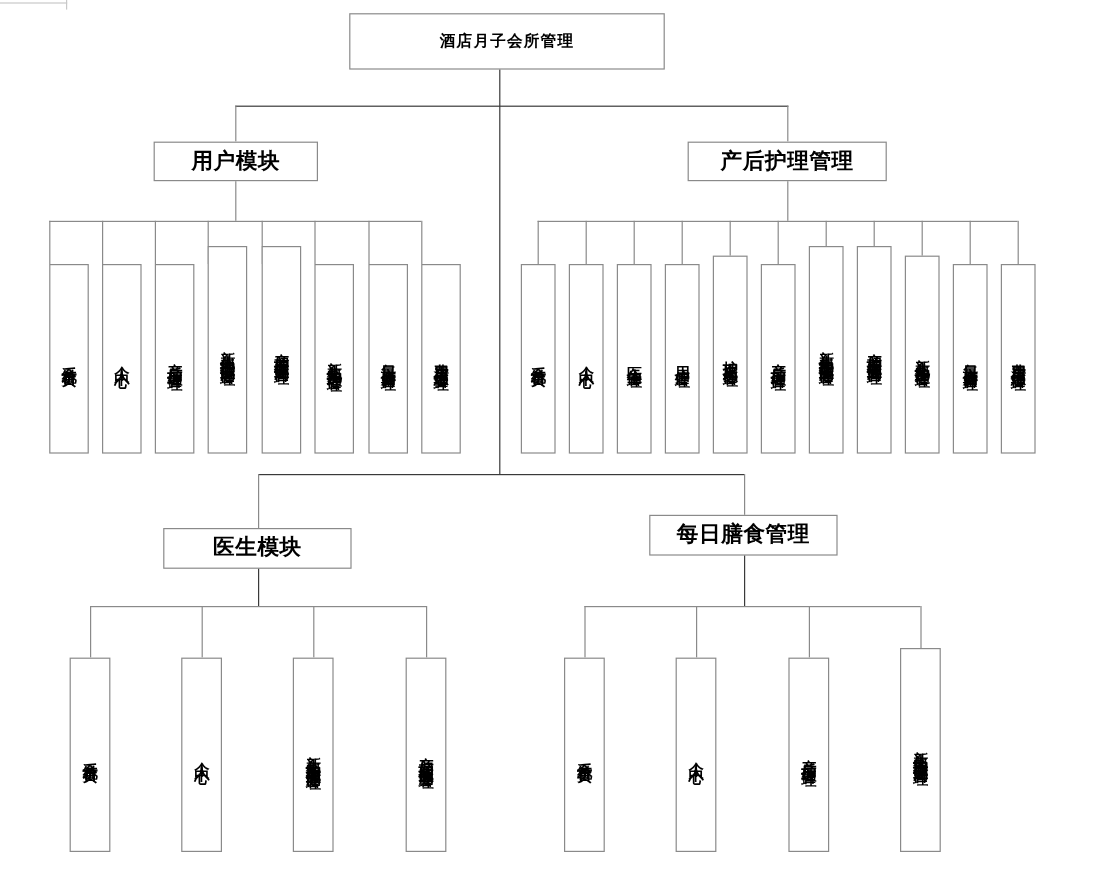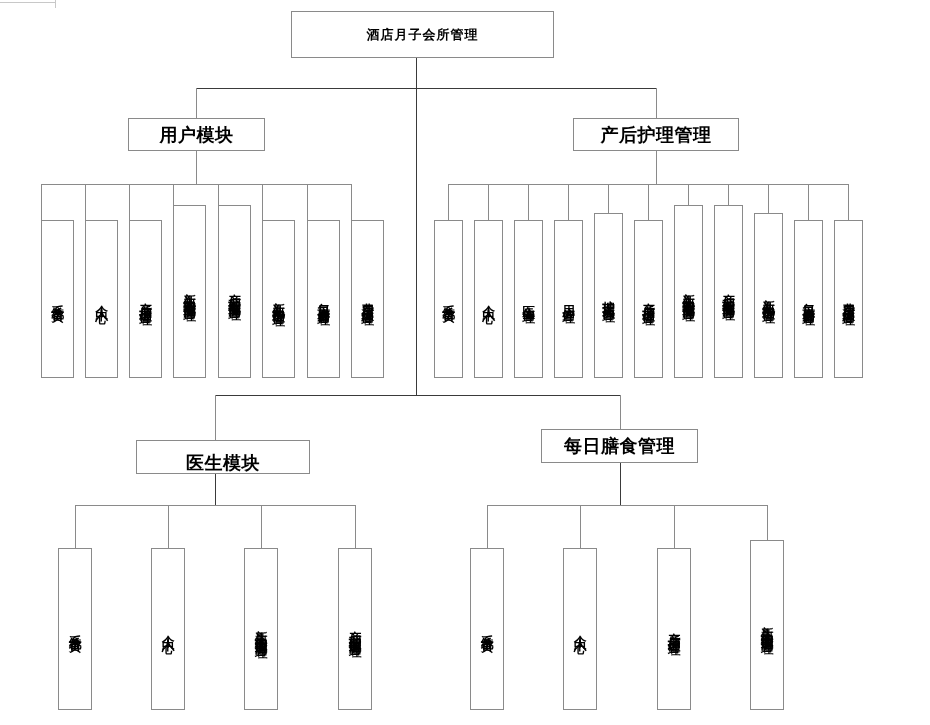--- a/index.html
+++ b/index.html
@@ -193,21 +193,21 @@
     <span class="vtext">每日膳食管理</span>
   </div>
   <div class="node leaf" style="left:834px; top:220px; width:29px; height:158px;">
     <span class="vtext">费用信息管理</span>
   </div>
 
   <div class="hline dark" style="left:215px; top:395px; width:405px;"></div>
   <div class="vline" style="left:215px; top:395px; height:45px;"></div>
   <div class="vline" style="left:620px; top:395px; height:45px;"></div>
 
-  <div class="node module" style="left:136px; top:440px; width:174px; height:34px;align-items:flex-end;">
+  <div class="node module" style="left:136px; top:440px; width:157px; height:34px;">
     <span>医生模块</span>
   </div>
   <div class="vline dark" style="left:215px; top:474px; height:31px;"></div>
   <div class="hline" style="left:75px; top:505px; width:280px;"></div>
 
   <div class="vline" style="left:75px;  top:505px; height:43px;"></div>
   <div class="vline" style="left:168px; top:505px; height:43px;"></div>
   <div class="vline" style="left:261px; top:505px; height:43px;"></div>
   <div class="vline" style="left:355px; top:505px; height:43px;"></div>
 

